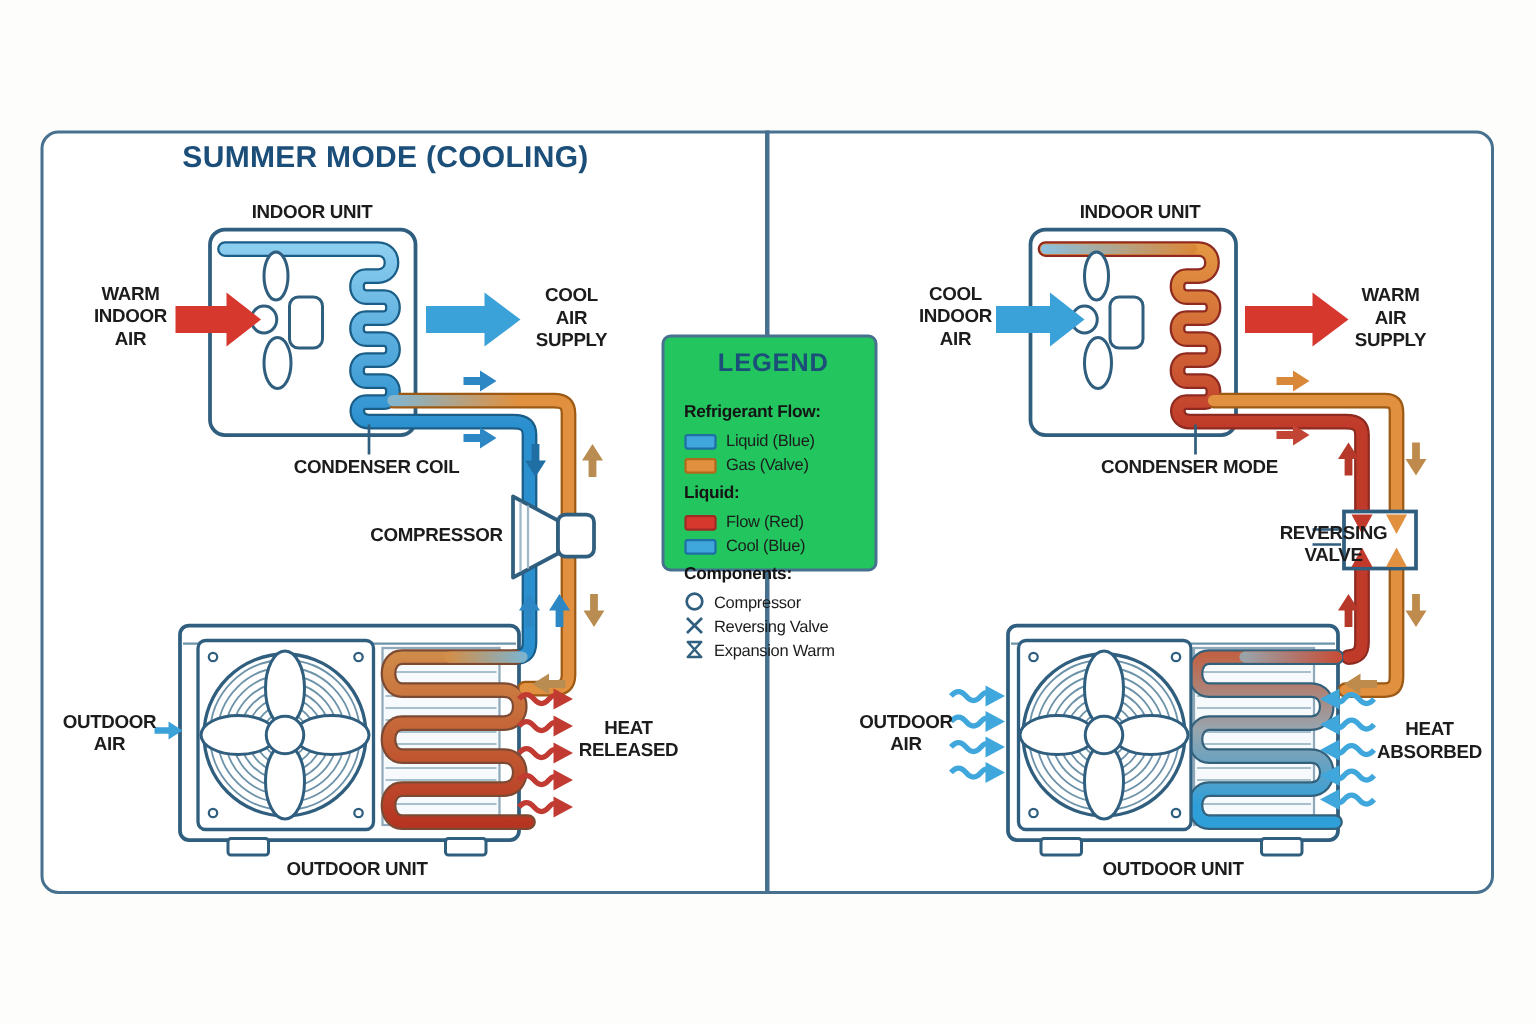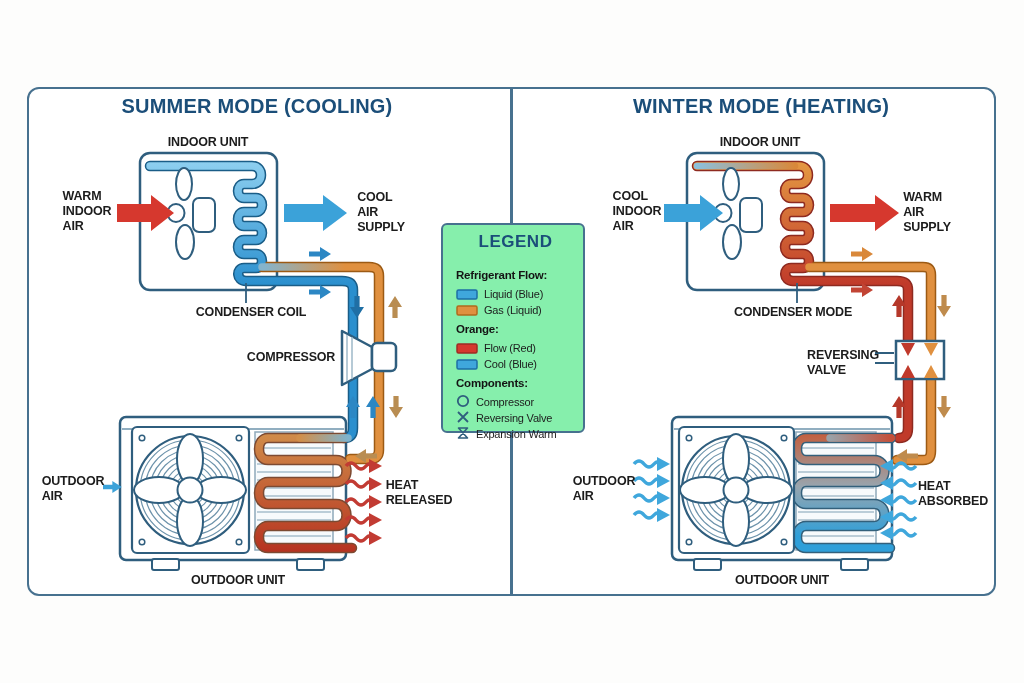--- a/index.html
+++ b/index.html
@@ -3,25 +3,25 @@
 <meta charset="utf-8">
 <style>
   html,body{margin:0;padding:0;background:#e8e8e6;}
   .stage{position:relative;width:1024px;height:683px;background:#fdfdfc;overflow:hidden;
          font-family:"Liberation Sans",sans-serif;margin:0 auto;padding-left:44px;}
   .frame{position:absolute;left:27px;top:87px;width:969px;height:509px;box-sizing:border-box;
          border:2.5px solid #47718f;border-radius:12px;background:#ffffff;}
   .divider{position:absolute;left:510px;top:87px;width:2.5px;height:509px;background:#47718f;}
   svg.diagram{position:absolute;left:0;top:0;}
   .lbl{position:absolute;transform:translate(-50%,-50%);font-weight:700;font-size:12.5px;
-       line-height:1.18;letter-spacing:-0.2px;white-space:pre-line;color:#1c1c1c;}
+       line-height:1.18;letter-spacing:-0.2px;white-space:pre-line;text-align:center;color:#1c1c1c;}
   .ptitle{position:absolute;transform:translate(-50%,-50%);font-weight:700;font-size:20px;
        letter-spacing:0.2px;color:#1b4e79;white-space:nowrap;}
-  .legend{position:absolute;left:441px;top:223px;width:144px;height:210px;box-sizing:border-box;
-       background:#86efac;border:2px solid #47718f;border-radius:6px;padding:7px 8px 0 13px;}
+  .legend{position:absolute;left:441px;top:223px;width:144px;height:158px;box-sizing:border-box;
+       background:#22c55e;border:2px solid #47718f;border-radius:6px;padding:7px 8px 0 13px;}
   .legend-title{text-align:center;font-weight:700;font-size:17px;letter-spacing:0.5px;color:#1b4e79;margin-bottom:5px;}
   .lhead{font-weight:700;font-size:11.5px;color:#141414;height:15px;margin-top:7px;letter-spacing:-0.2px;}
   .lhead.first{margin-top:17px;}
   .lrow{display:flex;align-items:flex-end;gap:6px;height:16px;font-size:11px;color:#1c1c1c;letter-spacing:-0.2px;}
   .lrow svg{flex:0 0 auto;display:block;}
 </style>
 </head>
 <body>
 
 <div class="stage">
@@ -269,21 +269,20 @@
         <use href="#wavR" transform="translate(916,466) rotate(180)"></use>
         <use href="#wavR" transform="translate(916,483) rotate(180)"></use>
         <use href="#wavR" transform="translate(916,500) rotate(180)"></use>
         <use href="#wavR" transform="translate(916,517) rotate(180)"></use>
         <use href="#wavR" transform="translate(916,533) rotate(180)"></use>
       </g>
     </g>
   </svg>
 
   <div class="ptitle" style="left:257px;top:106px">SUMMER MODE (COOLING)</div>
-  <div class="ptitle" style="left:761px;top:106px">WINTER MODE (HEATING)</div>
 
   <div class="lbl" style="left:208px;top:142px">INDOOR UNIT</div>
   <div class="lbl" style="left:87px;top:211px">WARM
 INDOOR
 AIR</div>
   <div class="lbl" style="left:381px;top:212px">COOL
 AIR
 SUPPLY</div>
   <div class="lbl" style="left:251px;top:312px">CONDENSER COIL</div>
   <div class="lbl" style="left:291px;top:357px">COMPRESSOR</div>
@@ -294,21 +293,21 @@
   <div class="lbl" style="left:238px;top:580px">OUTDOOR UNIT</div>
 
   <div class="lbl" style="left:760px;top:142px">INDOOR UNIT</div>
   <div class="lbl" style="left:637px;top:211px">COOL
 INDOOR
 AIR</div>
   <div class="lbl" style="left:927px;top:212px">WARM
 AIR
 SUPPLY</div>
   <div class="lbl" style="left:793px;top:312px">CONDENSER MODE</div>
-  <div class="lbl" style="left:843px;top:363px">REVERSING
+  <div class="lbl" style="left:889px;top:363px">REVERSING
 VALVE</div>
   <div class="lbl" style="left:604px;top:489px">OUTDOOR
 AIR</div>
   <div class="lbl" style="left:953px;top:494px">HEAT
 ABSORBED</div>
   <div class="lbl" style="left:782px;top:580px">OUTDOOR UNIT</div>
 
   <div class="legend">
     <div class="legend-title">LEGEND</div>
 
@@ -316,24 +315,24 @@
     <div class="lrow">
       <svg width="22" height="11">
         <rect x="1" y="1" width="20" height="9" rx="1.5" stroke="#1d6fa5" stroke-width="1.5" fill="#3fa7dc"></rect>
       </svg>
       <span>Liquid (Blue)</span>
     </div>
     <div class="lrow">
       <svg width="22" height="11">
         <rect x="1" y="1" width="20" height="9" rx="1.5" stroke="#b06a1c" stroke-width="1.5" fill="#e0903f"></rect>
       </svg>
-      <span>Gas (Liquid)</span>
-    </div>
-
-    <div class="lhead">Orange:</div>
+      <span>Gas (Valve)</span>
+    </div>
+
+    <div class="lhead">Liquid:</div>
     <div class="lrow">
       <svg width="22" height="11">
         <rect x="1" y="1" width="20" height="9" rx="1.5" stroke="#9e2b24" stroke-width="1.5" fill="#d6382e"></rect>
       </svg>
       <span>Flow (Red)</span>
     </div>
     <div class="lrow">
       <svg width="22" height="11">
         <rect x="1" y="1" width="20" height="9" rx="1.5" stroke="#1d6fa5" stroke-width="1.5" fill="#3fa7dc"></rect>
       </svg>

